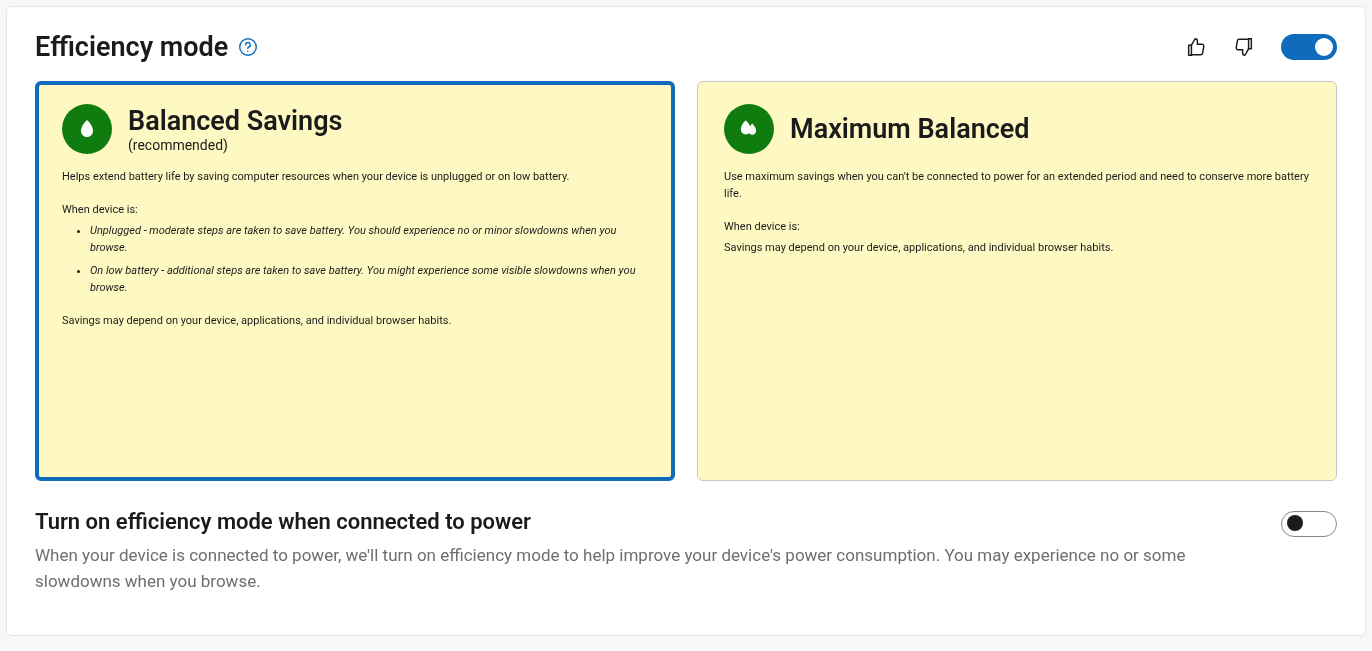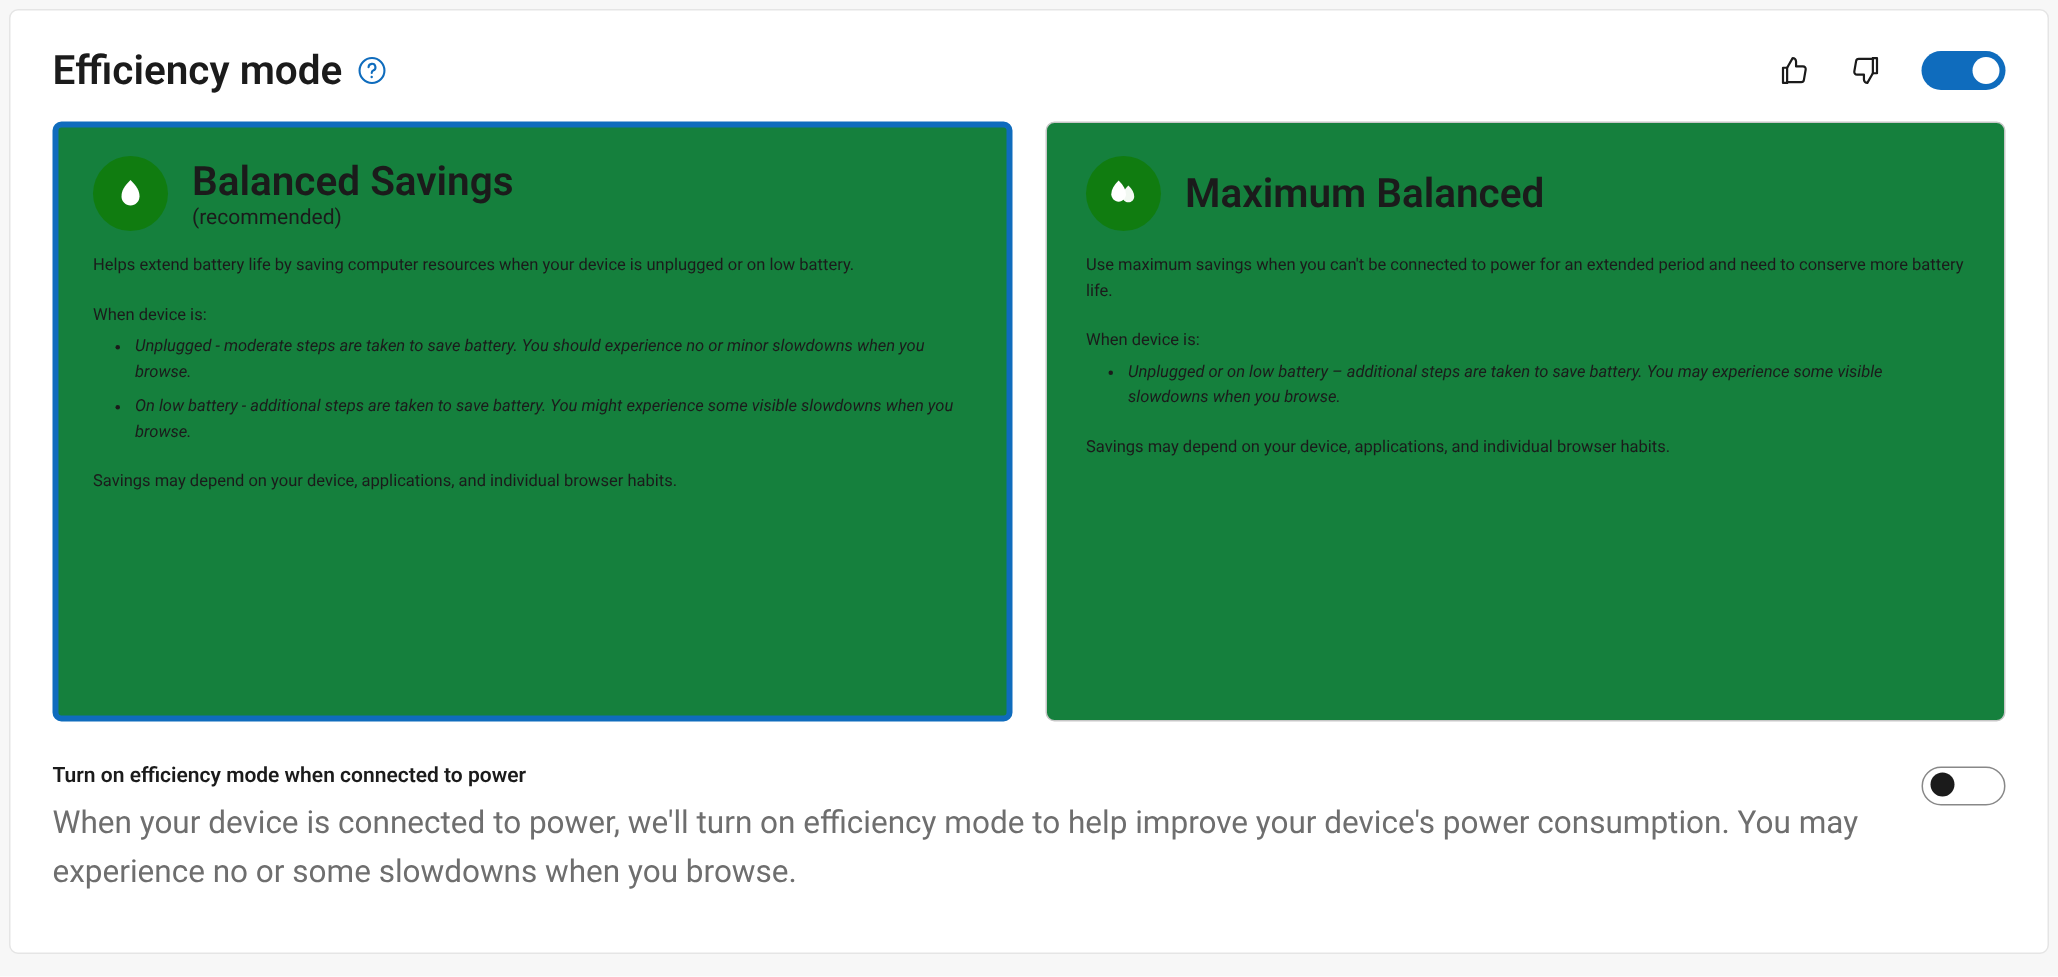--- a/index.html
+++ b/index.html
@@ -77,21 +77,21 @@
     gap: 22px;
     margin-bottom: 28px;
   }
   .card {
     flex:1;
     border: 1px solid #c7c7c7;
     border-radius: 6px;
     padding: 22px 26px;
     min-height: 400px;
     cursor:pointer;
-    background:#15803d;
+    background:#fef9c3;
   }
   .card.selected {
     border: 4px solid #0f6cbd;
     padding: 19px 23px;
   }
   .card-head {
     display:flex;
     align-items:center;
     gap: 16px;
     margin-bottom: 14px;
@@ -123,26 +123,26 @@
   .card-body ul { margin: 0 0 16px 0; padding-left: 28px; }
   .card-body li { margin-bottom: 6px; font-style: italic; }
 
   .sub-row {
     display:flex;
     align-items:flex-start;
     justify-content:space-between;
     gap: 24px;
   }
   .sub-title {
-    font-size: 14px;
+    font-size: 22px;
     font-weight:600;
     margin-bottom: 8px;
   }
   .sub-desc {
-    font-size: 21px;
+    font-size: 17px;
     color:#6e6e6e;
     line-height:1.55;
   }
 </style>
 </head>
 <body>
 
 <div class="page">
 
   <div class="header-row">
@@ -210,23 +210,20 @@
             <path d="M15 7c-2.4 2.4-3.6 4.4-3.6 6.8 0 2 1.6 3.6 3.6 3.6s3.6-1.6 3.6-3.6c0-2.4-1.2-4.4-3.6-6.8z" opacity="0.95"></path>
           </svg>
         </div>
         <div class="card-title-block">
           <span class="card-title">Maximum Balanced</span>
         </div>
       </div>
       <div class="card-body">
         <p>Use maximum savings when you can't be connected to power for an extended period and need to conserve more battery life.</p>
         <p style="margin-bottom:4px;">When device is:</p>
-        <ul>
-          <li>Unplugged or on low battery – additional steps are taken to save battery. You may experience some visible slowdowns when you browse.</li>
-        </ul>
         <p style="margin-bottom:0;">Savings may depend on your device, applications, and individual browser habits.</p>
       </div>
     </div>
   </div>
 
   <div class="sub-row">
     <div style="flex:1;">
       <div class="sub-title">Turn on efficiency mode when connected to power</div>
       <div class="sub-desc">When your device is connected to power, we'll turn on efficiency mode to help improve your device's power consumption. You may experience no or some slowdowns when you browse.</div>
     </div>

